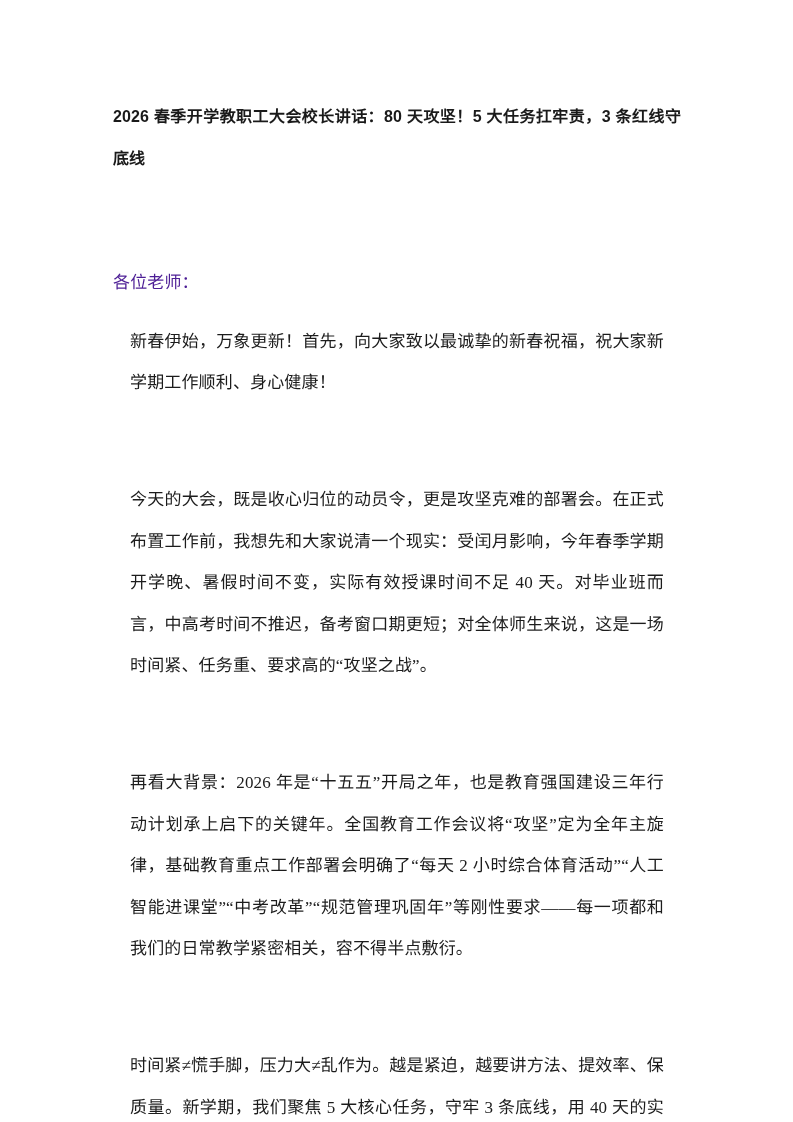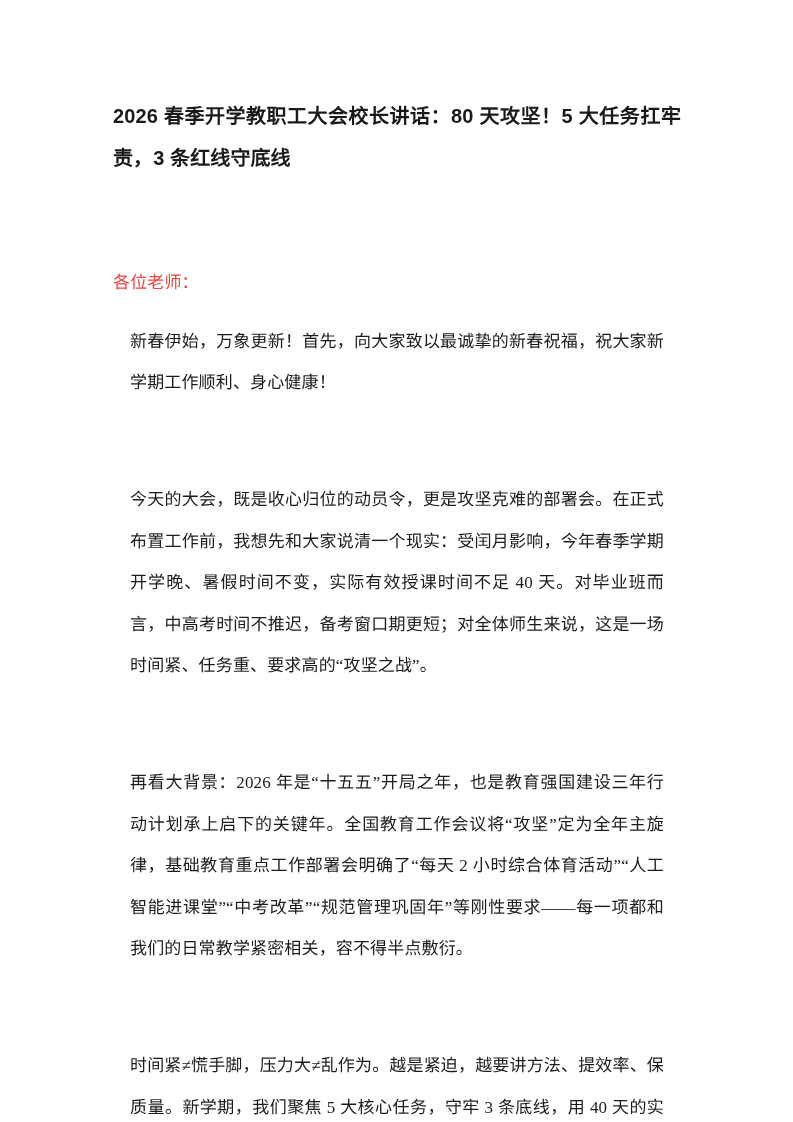--- a/index.html
+++ b/index.html
@@ -22,21 +22,21 @@
   .doc-body {
     position: absolute;
     left: 113px;
     top: 96px;
     width: 568px;
   }
 
   
   .doc-title {
     font-family: "Liberation Sans", "DejaVu Sans", sans-serif;
-    font-size: 20px;
+    font-size: 16px;
     line-height: 41.5px;
     color: #1a1a1a;
     text-align: justify;
     text-justify: inter-ideograph;
     letter-spacing: 0.1px;
     margin: 0;
     white-space: normal;
     word-break: break-all;
   }
 
@@ -54,21 +54,21 @@
   }
 
   
   .spacer-lg { height: 83px; }
   .spacer-md { height: 41.5px; }
 
   .salutation {
     font-family: "Liberation Serif", "DejaVu Serif", serif;
     font-size: 17px;
     line-height: 41.5px;
-    color: #ef4444;
+    color: #4c1d95;
     margin: 0;
     letter-spacing: 0.15px;
   }
 </style>
 </head>
 <body>
 
 <div class="page">
   <div class="doc-body">
 

